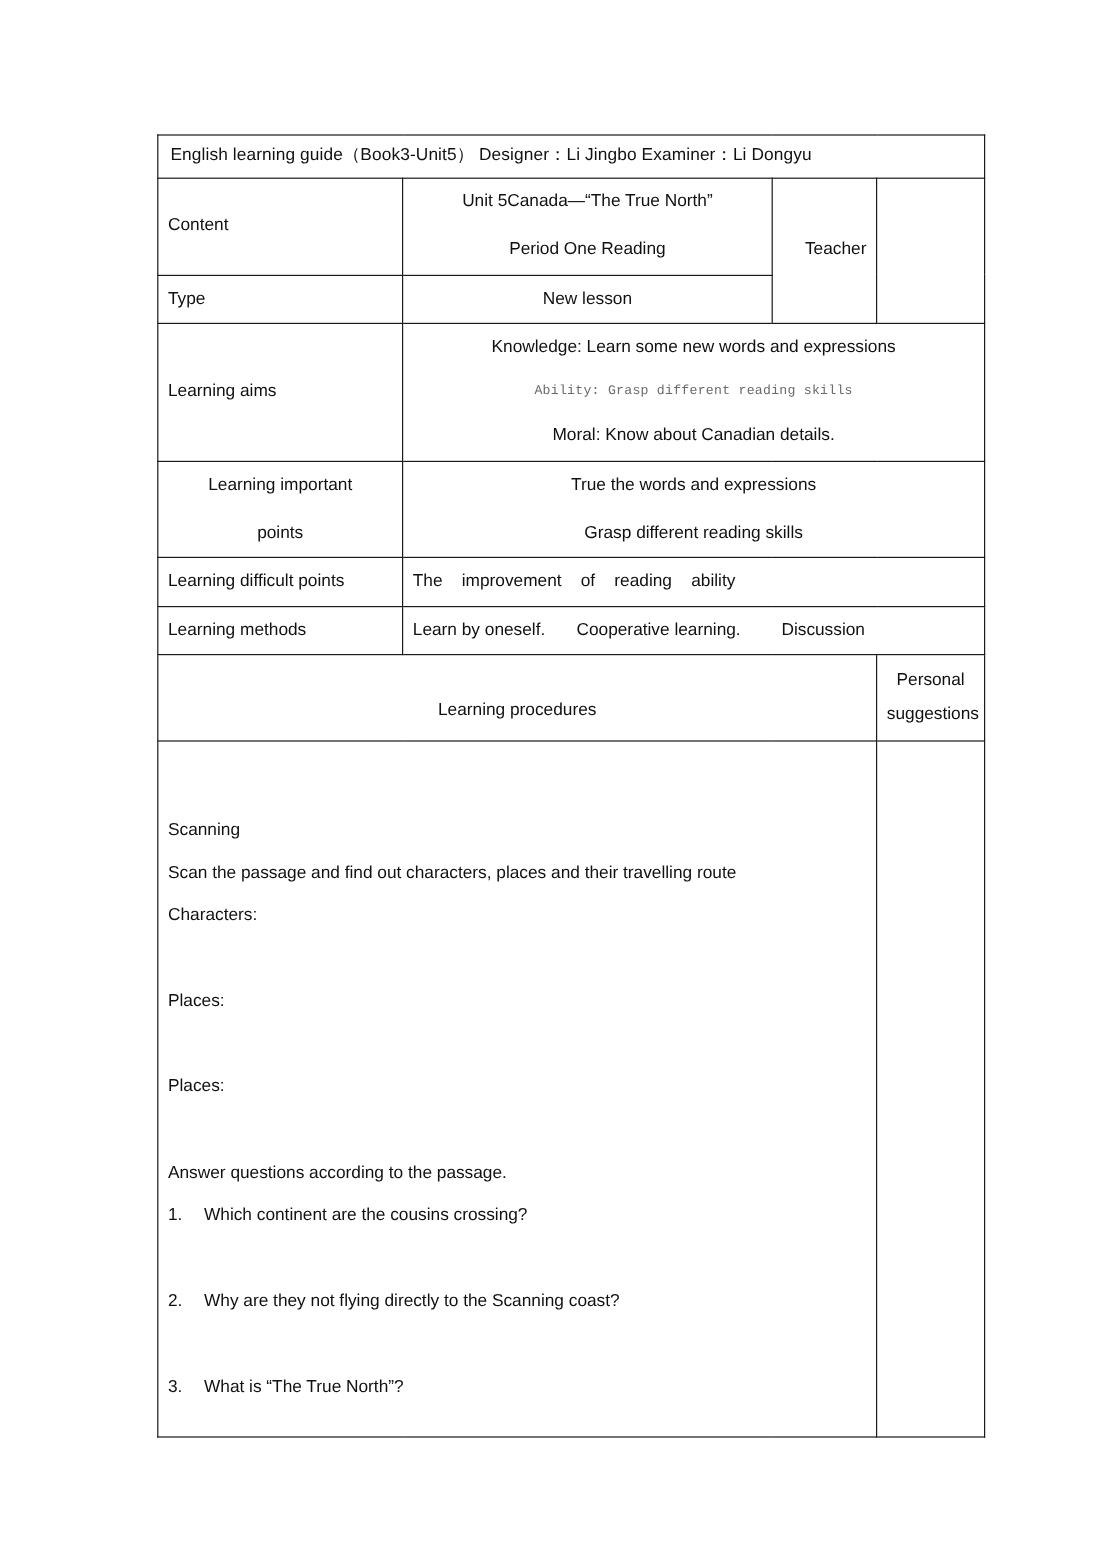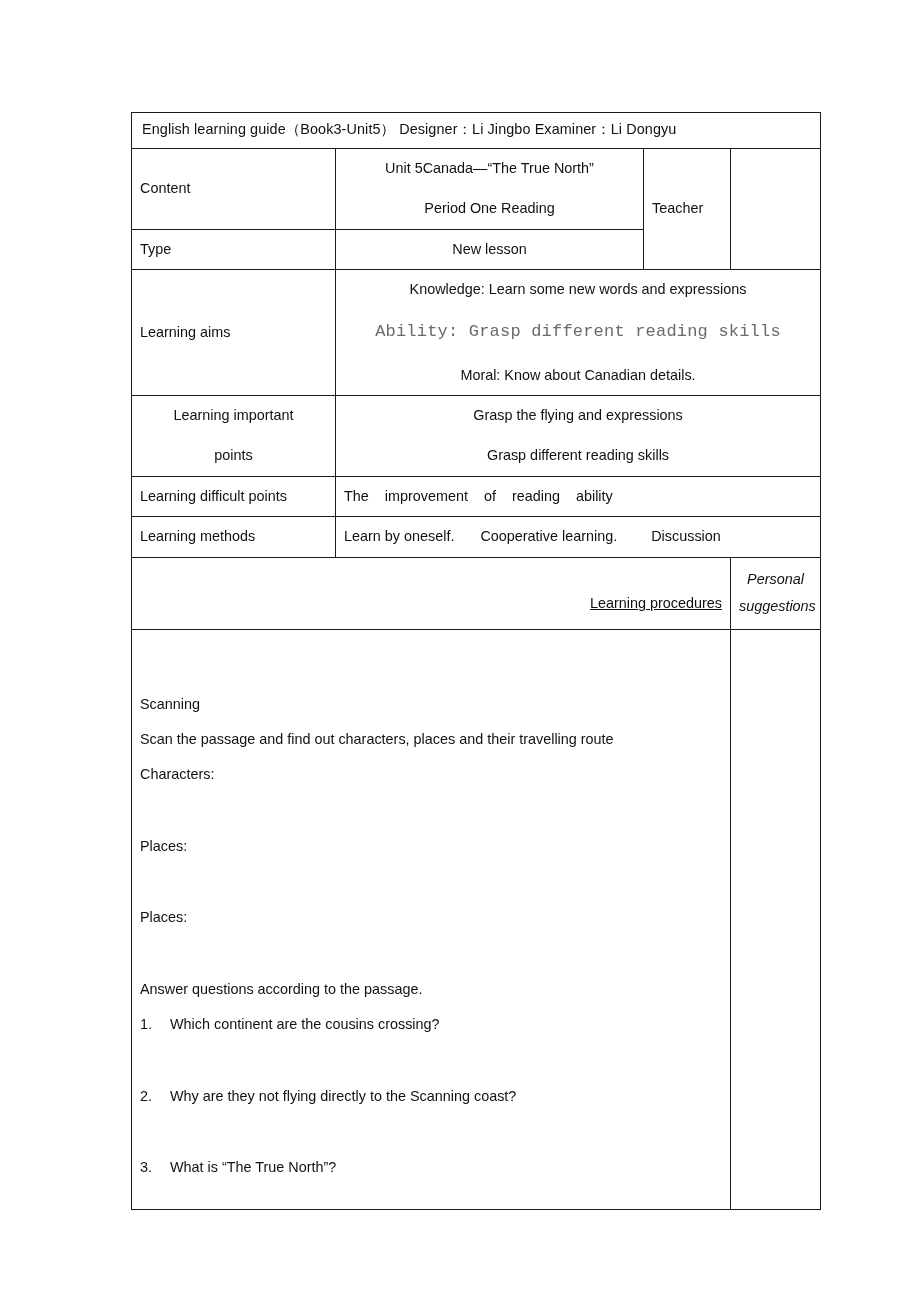--- a/index.html
+++ b/index.html
@@ -53,58 +53,57 @@
   
   .label-cell {
     padding-left: 9px;
     line-height: 2.0;
   }
   .center-cell {
     text-align: center;
   }
   .teacher-cell {
     padding-left: 10px;
+    text-align: right;
   }
   .cell-line {
     display: block;
     text-align: center;
   }
   .cell-line + .cell-line {
     margin-top: 13px;
   }
   .mono-gray {
     font-family: "Liberation Mono", "DejaVu Sans Mono", monospace;
     color: #6a6a6a;
-    font-size: 17px;
+    font-size: 11px;
     letter-spacing: 0.2px;
   }
   .spread-partial {
     display: block;
   }
   .gap-sm { display: inline-block; width: 26px; }
   .gap-md { display: inline-block; width: 34px; }
 
   
   .row-prochead td {
     height: 72px;
     padding-top: 8px;
     padding-bottom: 8px;
   }
   .prochead-title {
-    text-align: right;
+    text-align: center;
     display: block;
     padding-top: 22px;
-    text-decoration: underline;
   }
   .personal-cell {
     vertical-align: top;
     padding-top: 8px;
     padding-left: 9px;
     line-height: 2.25;
-    font-style: italic;
   }
   
   .body-cell {
     vertical-align: top;
     padding: 0 8px 10px 9px;
     height: 580px;
   }
   .body-inner {
     padding-top: 34px;
     line-height: 2.45;
@@ -184,21 +183,21 @@
           <span class="cell-line">Moral: Know about Canadian details.</span>
         </td>
       </tr>
 
       <tr>
         <td class="label-cell" style="height:74px">
           <span class="cell-line">Learning important</span>
           <span class="cell-line">points</span>
         </td>
         <td colspan="3">
-          <span class="cell-line">Grasp the flying and expressions</span>
+          <span class="cell-line">True the words and expressions</span>
           <span class="cell-line">Grasp different reading skills</span>
         </td>
       </tr>
 
       <tr>
         <td class="label-cell" style="height:36px">Learning difficult points</td>
         <td colspan="3">
           <span class="spread-partial" style="letter-spacing:0; word-spacing:12px;">The improvement of reading ability</span>
         </td>
       </tr>

